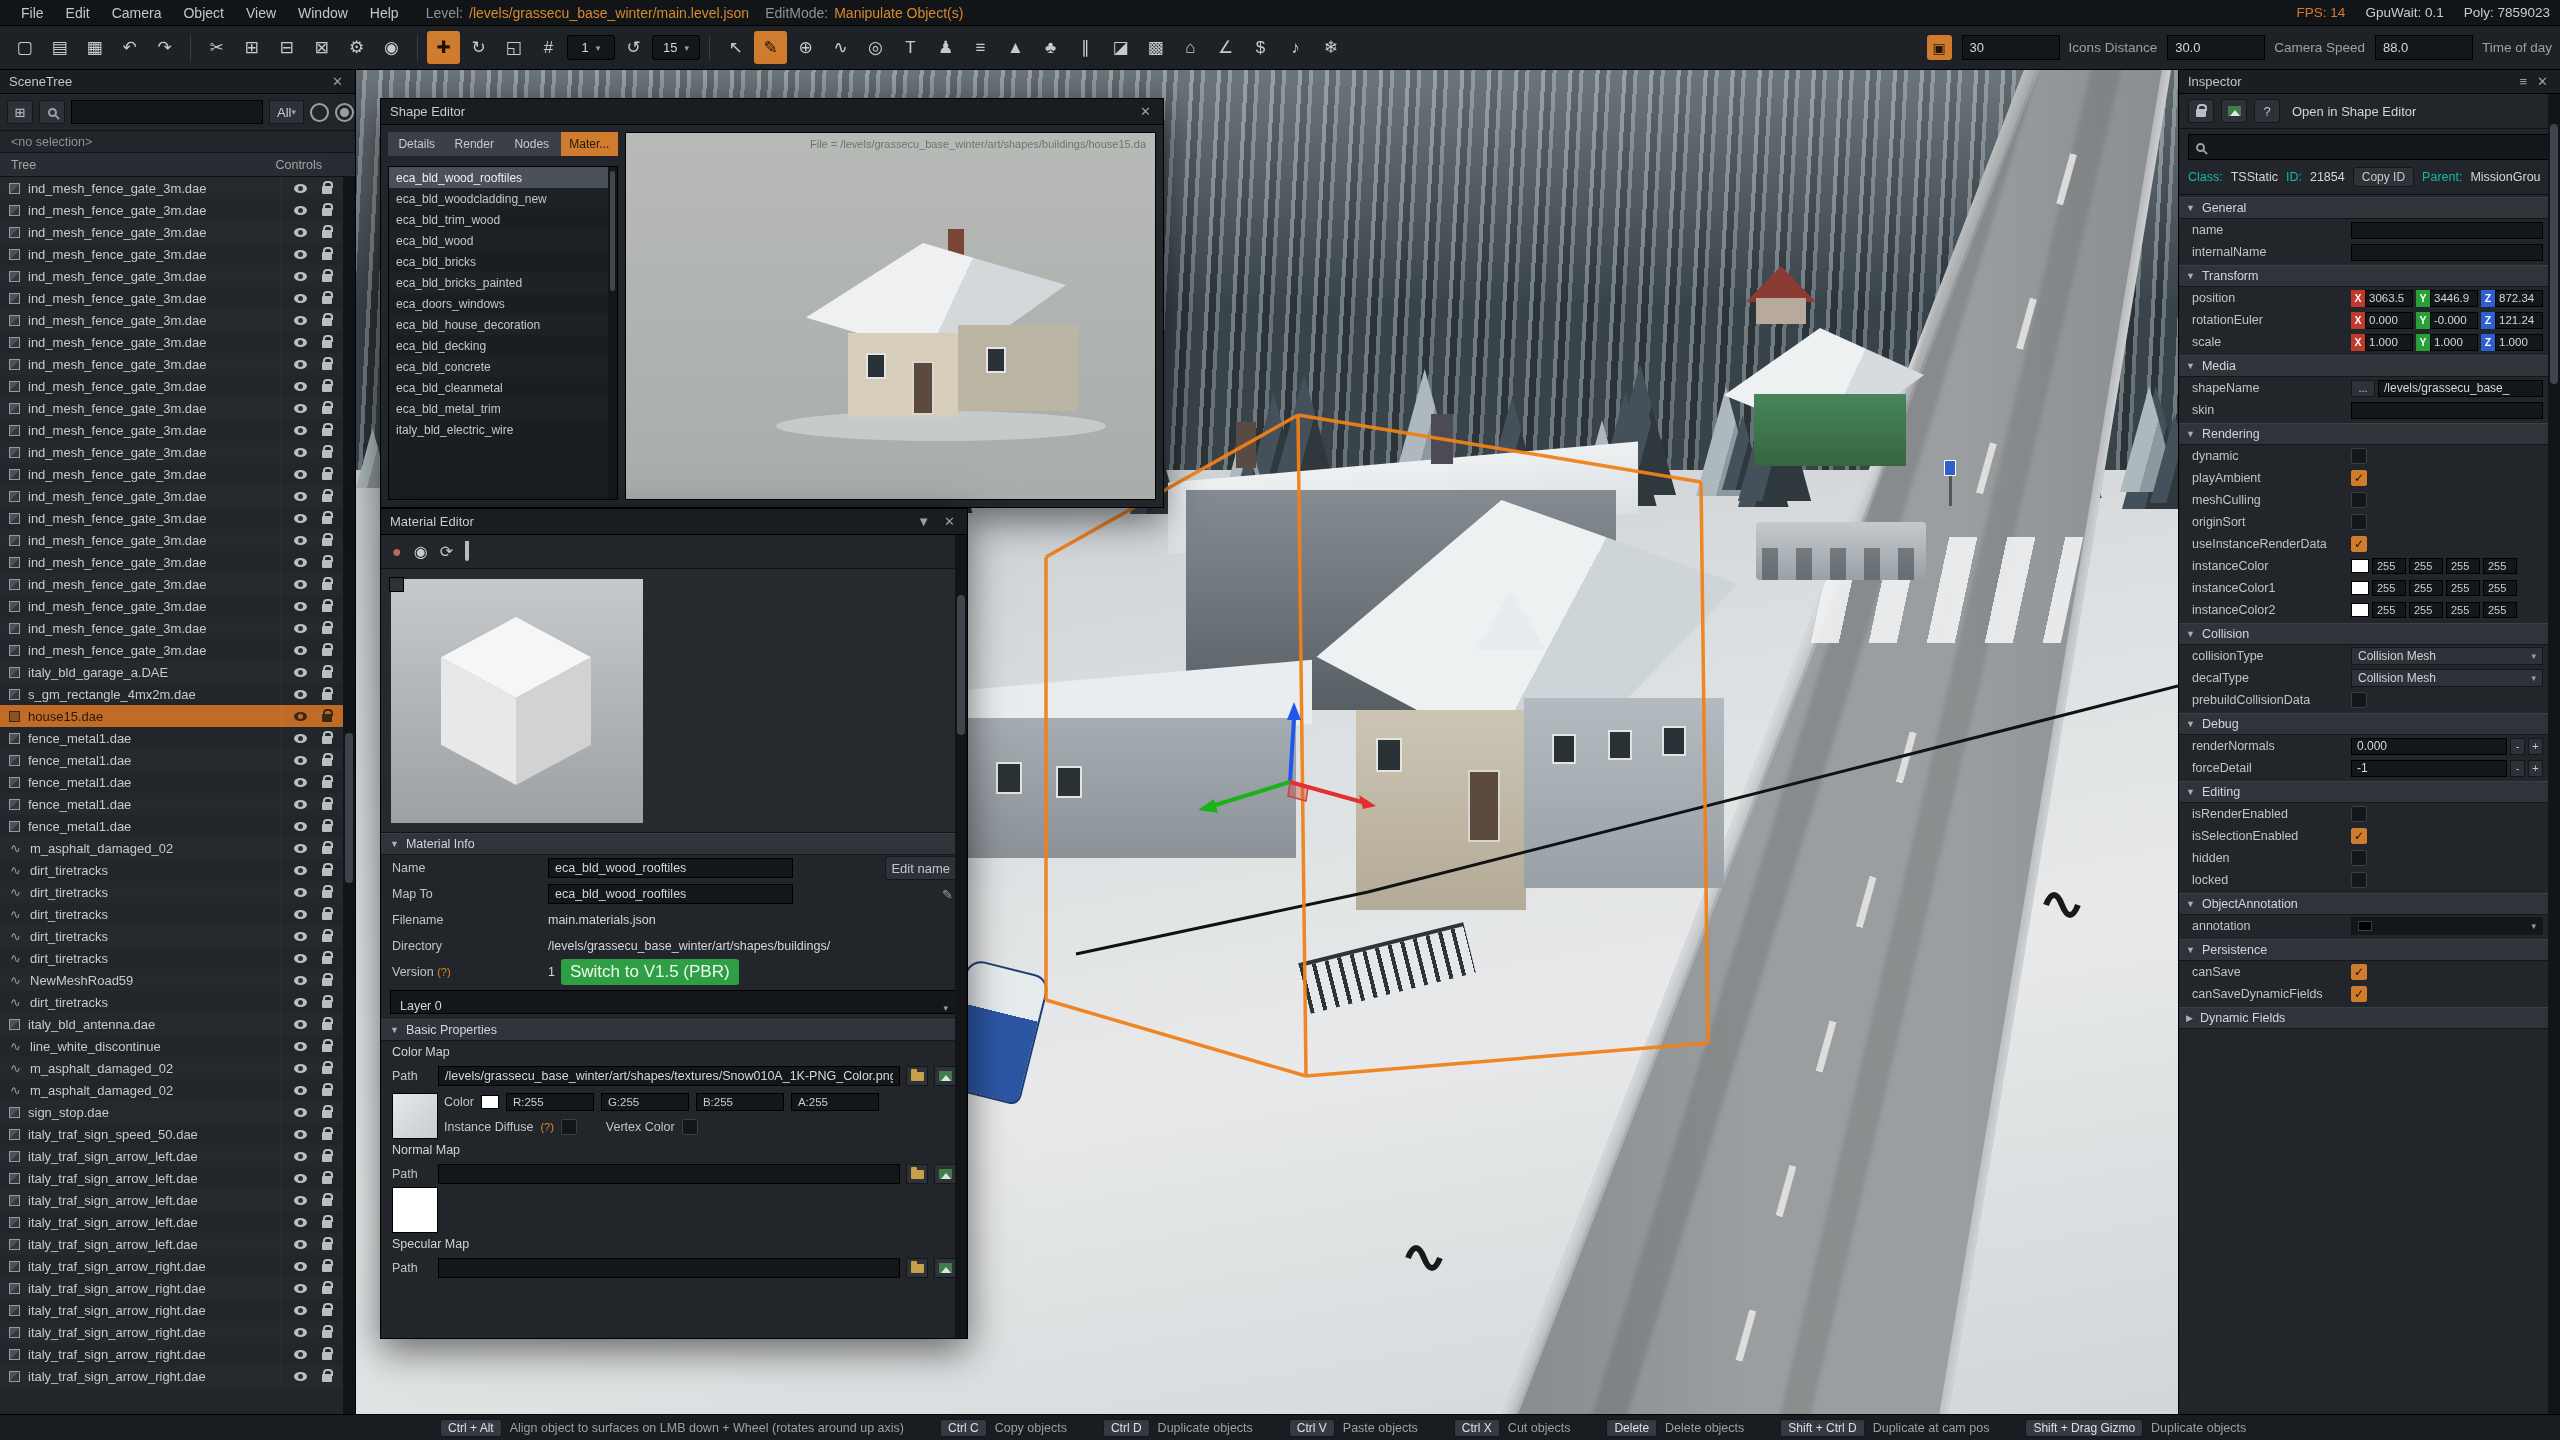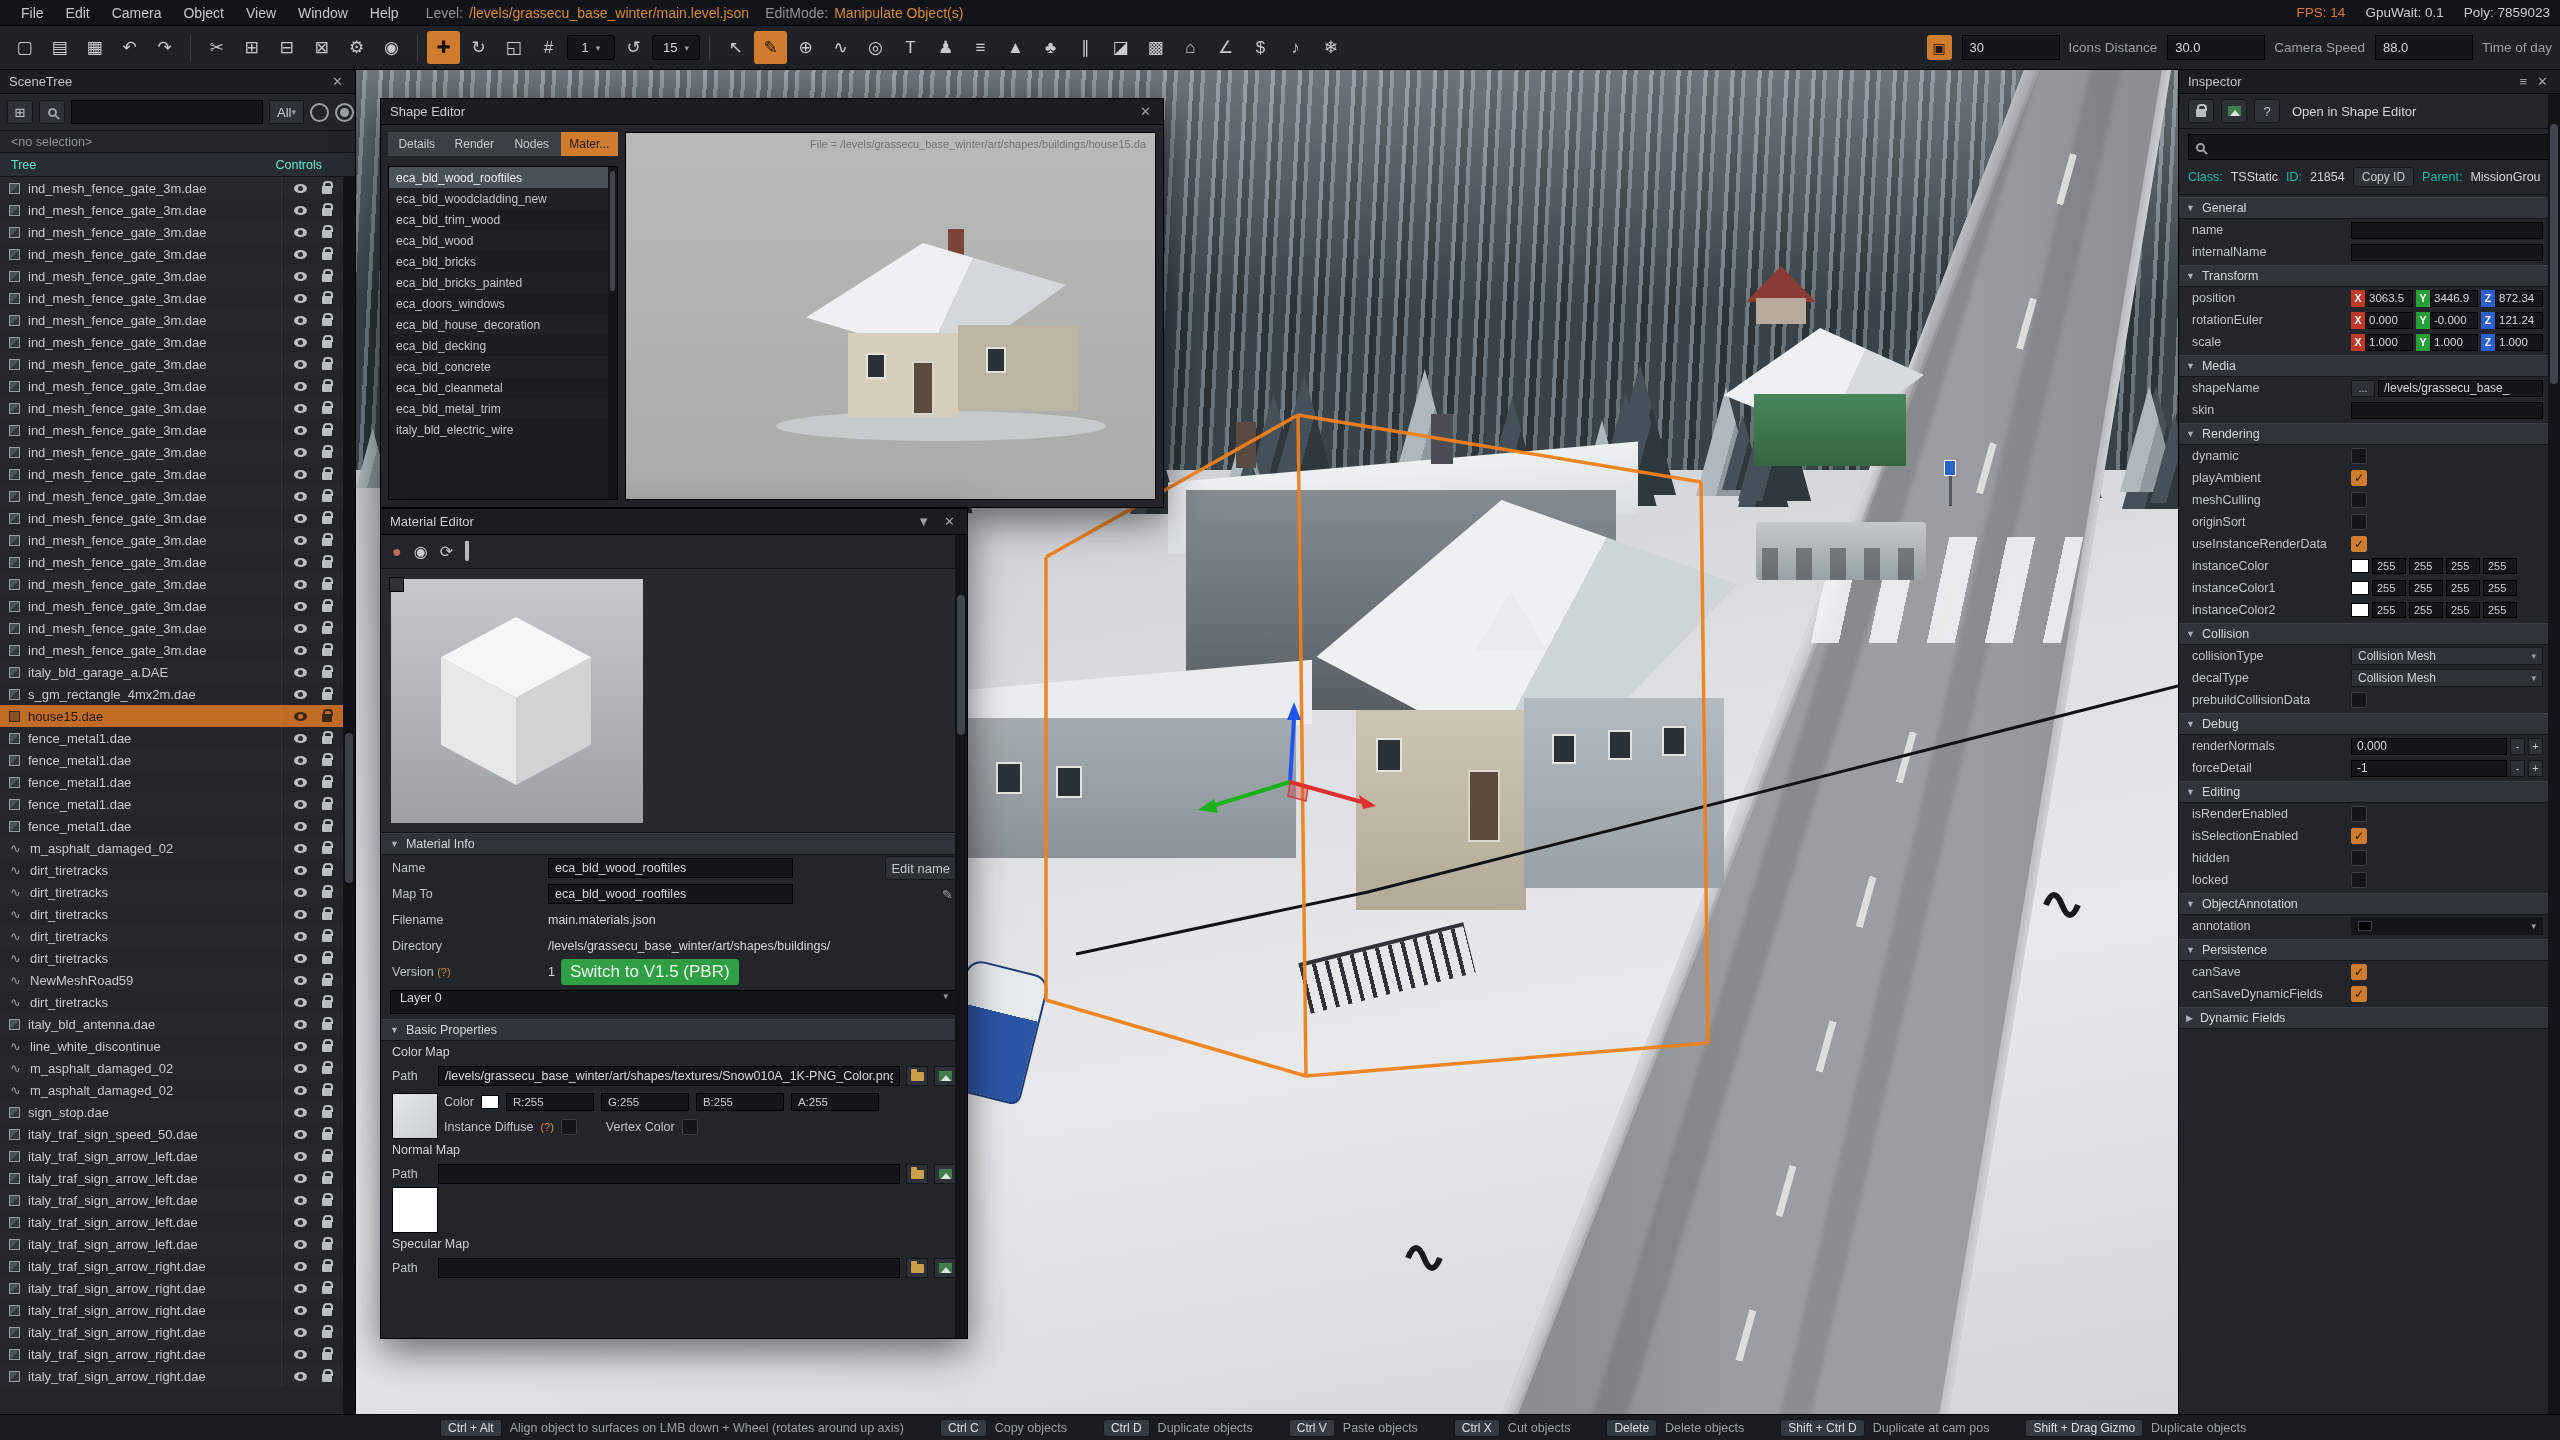--- a/index.html
+++ b/index.html
@@ -42,21 +42,21 @@
 .chip{height:24px;min-width:26px;background:#2d3238;border:1px solid #14171a;border-radius:3px;display:flex;align-items:center;justify-content:center;color:#c0c5c9;font-size:13px;padding:0 5px}
 .st-search{flex:1;height:24px;background:#14171a;border:1px solid #000;display:flex;align-items:center;padding:0 7px;gap:7px}
 .st-search input{flex:1;background:transparent;border:none;outline:none;color:#d4d7da;font-family:inherit;font-size:13px;min-width:0}
 .ic-mag{width:9px;height:9px;border:2px solid #9aa0a6;border-radius:50%;position:relative;flex:none}
 .ic-mag::after{content:'';position:absolute;width:6px;height:2px;background:#9aa0a6;transform:rotate(45deg);right:-5px;bottom:-3px}
 .st-select{width:108px;height:24px;background:#2d3238;border:1px solid #14171a;display:flex;align-items:center;padding:0 7px;color:#c9ccce;font-size:13px}
 .rnd{width:19px;height:19px;border:2px solid #9aa0a6;border-radius:50%;flex:none}
 .rnd.dot{position:relative}
 .rnd.dot::after{content:'';position:absolute;inset:3px;background:#9aa0a6;border-radius:50%}
 .no-sel{height:22px;display:flex;align-items:center;padding:0 11px;color:#8d9298;font-size:12.5px;border-bottom:1px solid #101316}
-.st-header{height:24px;display:flex;align-items:center;background:#282d33;border-bottom:1px solid #101316;padding:0 11px;font-size:12.5px;color:#5eead4}
+.st-header{height:24px;display:flex;align-items:center;background:#282d33;border-bottom:1px solid #101316;padding:0 11px;font-size:12.5px;color:#a3a3a3}
 .st-header .hc2{margin-left:auto;margin-right:22px}
 .st-rows{flex:1;overflow:hidden;padding-right:12px}
 .st-row{height:22px;display:flex;align-items:center;gap:8px;padding-left:9px;font-size:13px;color:#c6cacd}
 .st-row:nth-child(odd){background:rgba(255,255,255,.015)}
 .st-name{flex:1;white-space:nowrap;overflow:hidden;text-overflow:ellipsis}
 .st-ctrl{width:62px;display:flex;align-items:center;justify-content:center;gap:15px;align-self:stretch;border-left:1px solid rgba(255,255,255,.05);flex:none}
 .ic-cube{width:11px;height:11px;border:1px solid #959ba1;background:linear-gradient(135deg,#4a525a 50%,#30373d 50%);flex:none}
 .ic-decal{width:13px;text-align:center;color:#9aa0a6;font-size:13px;flex:none}
 .ic-eye{width:13px;height:9px;background:#b9bec3;border-radius:50%;position:relative;flex:none}
 .ic-eye::after{content:'';position:absolute;left:4px;top:2px;width:5px;height:5px;border-radius:50%;background:#2a2e33}
@@ -184,21 +184,21 @@
 .cube>div{position:absolute;inset:0}
 .cube-top{background:#f6f6f6;clip-path:polygon(50% 0,100% 24%,50% 48%,0 24%)}
 .cube-left{background:#e8e8e8;clip-path:polygon(0 24%,50% 48%,50% 100%,0 76%)}
 .cube-right{background:#d2d2d2;clip-path:polygon(100% 24%,50% 48%,50% 100%,100% 76%)}
 .me-open{height:28px;display:flex;align-items:center;padding:0 11px;font-size:12.5px;color:#d2d5d8;flex:none}
 .me-sec{height:22px;display:flex;align-items:center;gap:7px;background:#2f343b;padding:0 9px;font-size:12.5px;color:#d2d5d8;border-top:1px solid #3a4048;border-bottom:1px solid #14171a;flex:none}
 .me-row{display:flex;align-items:center;min-height:26px;padding:0 11px;font-size:12.5px;gap:6px;flex:none}
 .me-label{width:150px;color:#bfc4c8;flex:none}
 .me-val{color:#d4d7da}
 .me-input{height:20px;background:#14171a;border:1px solid #000;color:#d4d7da;font-size:12.5px;padding:0 6px;font-family:inherit}
-.layer-bar{height:24px;margin:5px 9px;background:#14171a;border:1px solid #000;display:flex;align-items:flex-start;padding:0 9px;font-size:12.5px;color:#d4d7da;flex:none}
+.layer-bar{height:24px;margin:5px 9px;background:#14171a;border:1px solid #000;display:flex;align-items:flex-end;padding:0 9px;font-size:12.5px;color:#d4d7da;flex:none}
 .green-btn{background:#2f9e44;color:#eafbe9;font-size:17px;padding:3px 9px;border-radius:3px}
 .help{color:#d8882f;font-size:11px}
 .me-sub{height:22px;display:flex;align-items:center;padding:0 11px;font-size:12.5px;color:#cfd3d6;flex:none}
 .thumb{width:46px;height:46px;border:1px solid #000;background:linear-gradient(135deg,#e3e8eb,#c6ccd0);flex:none}
 .thumb.white{background:#fff}
 .mini-chip{width:22px;height:20px;background:#2d3238;border:1px solid #14171a;display:flex;align-items:center;justify-content:center;flex:none;color:#c6cacd;font-size:12px}
 .ic-folder{width:13px;height:9px;background:#c9a04a;border-radius:1px;position:relative}
 .ic-folder::before{content:'';position:absolute;top:-3px;left:0;width:6px;height:3px;background:#c9a04a;border-radius:1px 1px 0 0}
 .c4w{width:88px;height:18px;background:#14171a;border:1px solid #000;color:#c9ccce;font-size:11.5px;display:flex;align-items:center;padding:0 6px;flex:none}
 .me-scroll{right:0;top:26px;bottom:0}

